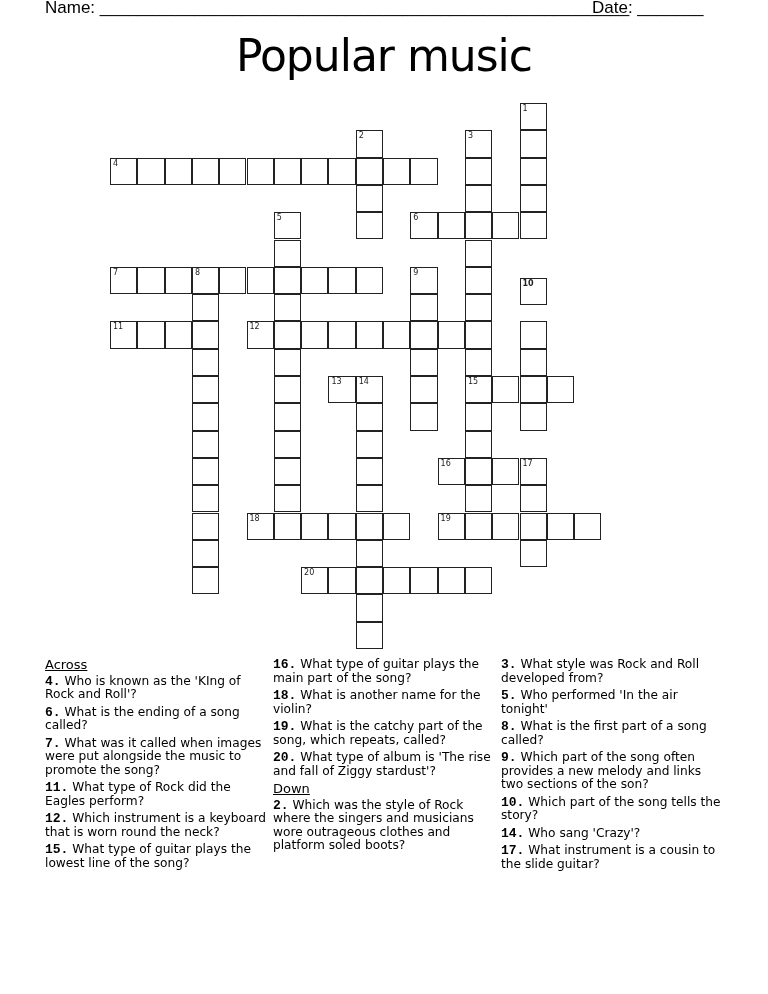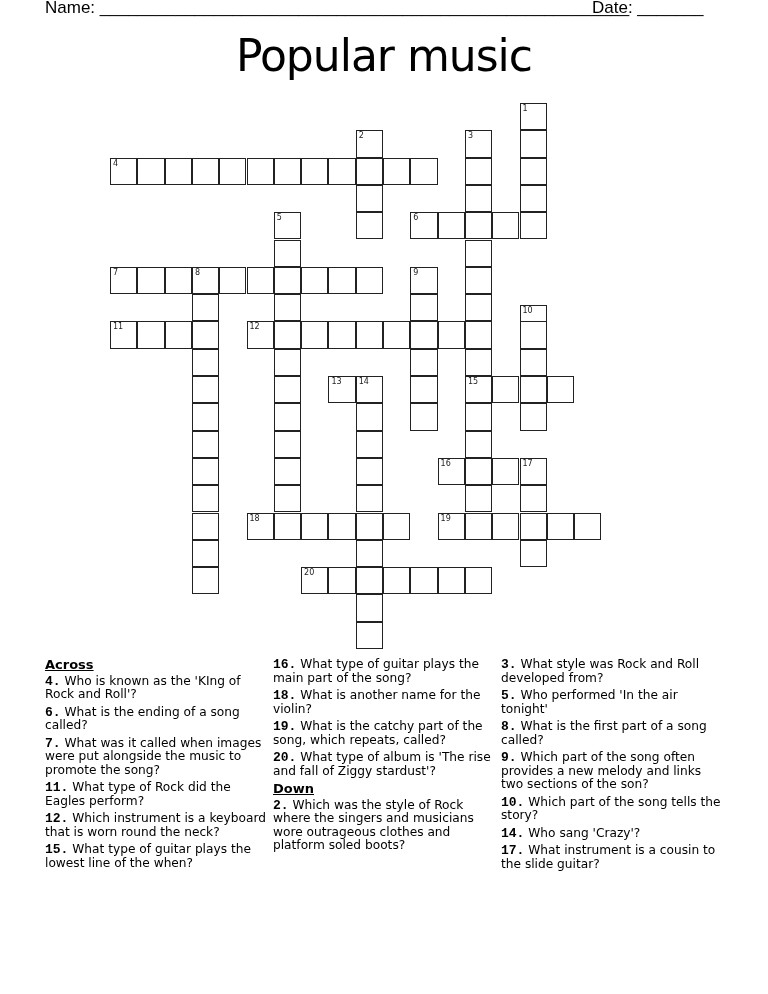--- a/index.html
+++ b/index.html
@@ -5,21 +5,21 @@
   html, body { margin:0; padding:0; background:#fff; }
   body { width:768px; height:994px; position:relative; overflow:hidden; font-family:"DejaVu Sans", sans-serif; color:#000; }
   .hdr { position:absolute; top:-2px; font-family:"Liberation Sans", sans-serif; font-size:17px; }
   .title { position:absolute; top:30px; left:0; width:768px; text-align:center; font-family:"DejaVu Sans", sans-serif; font-size:44px; font-weight:normal; letter-spacing:-1px; }
   #grid { position:absolute; left:0; top:0; width:768px; height:660px; }
   .cell { position:absolute; width:27.3px; height:27.3px; box-sizing:border-box; border:1.5px solid #222; background:#fff; }
   .num { position:absolute; left:2px; top:0px; font-size:8px; line-height:9px; color:#222; }
   .clues { position:absolute; top:658px; width:226px; font-size:12.2px; line-height:13.5px; }
   .clue { margin-bottom:4px; }
   .clue b { font-weight:bold; font-size:13px;font-family:Liberation Mono, monospace; }
-  .sec { font-weight:bold; text-decoration:underline; font-size:13px; margin-bottom:3px; }
+  .sec { font-weight:normal; text-decoration:underline; font-size:13px; margin-bottom:3px; }
 </style>
 </head>
 <body>
 
 <div class="hdr" style="left:45px;">Name: ________________________________________________________</div>
 <div class="hdr" style="left:592px;">Date: _______</div>
 <div class="title">Popular music</div>
 
 <div id="grid">
     <div class="cell" style="left: 519.5px; top: 103px;">
@@ -109,21 +109,21 @@
     <div class="cell" style="left: 191.9px; top: 539.8px;"></div>
     <div class="cell" style="left: 191.9px; top: 567.1px;"></div>
     <div class="cell" style="left: 410.3px; top: 266.8px;">
       <span class="num">9</span>
     </div>
     <div class="cell" style="left: 410.3px; top: 294.1px;"></div>
     <div class="cell" style="left: 410.3px; top: 321.4px;"></div>
     <div class="cell" style="left: 410.3px; top: 348.7px;"></div>
     <div class="cell" style="left: 410.3px; top: 376px;"></div>
     <div class="cell" style="left: 410.3px; top: 403.3px;"></div>
-    <div class="cell" style="left: 519.5px; top: 305px;">
+    <div class="cell" style="left: 519.5px; top: 278px; font-weight: bold;">
       <span class="num">10</span>
     </div>
     <div class="cell" style="left: 519.5px; top: 321.4px;"></div>
     <div class="cell" style="left: 519.5px; top: 348.7px;"></div>
     <div class="cell" style="left: 519.5px; top: 376px;"></div>
     <div class="cell" style="left: 519.5px; top: 403.3px;"></div>
     <div class="cell" style="left: 110px; top: 321.4px;">
       <span class="num">11</span>
     </div>
     <div class="cell" style="left: 137.3px; top: 321.4px;"></div>
@@ -187,21 +187,21 @@
     <div class="cell" style="left: 464.9px; top: 567.1px;"></div>
   </div>
 
 <div class="clues" style="left:45px;">
   <div class="sec">Across</div>
   <div class="clue"><b>4.</b> <span>Who is known as the 'KIng of Rock and Roll'?</span></div>
   <div class="clue"><b>6.</b> <span>What is the ending of a song called?</span></div>
   <div class="clue"><b>7.</b> <span>What was it called when images were put alongside the music to promote the song?</span></div>
   <div class="clue"><b>11.</b> <span>What type of Rock did the Eagles perform?</span></div>
   <div class="clue"><b>12.</b> <span>Which instrument is a keyboard that is worn round the neck?</span></div>
-  <div class="clue"><b>15.</b> <span>What type of guitar plays the lowest line of the when?</span></div>
+  <div class="clue"><b>15.</b> <span>What type of guitar plays the lowest line of the song?</span></div>
 </div>
 
 <div class="clues" style="left:273px;">
   <div class="clue"><b>16.</b> <span>What type of guitar plays the main part of the song?</span></div>
   <div class="clue"><b>18.</b> <span>What is another name for the violin?</span></div>
   <div class="clue"><b>19.</b> <span>What is the catchy part of the song, which repeats, called?</span></div>
   <div class="clue"><b>20.</b> <span>What type of album is 'The rise and fall of Ziggy stardust'?</span></div>
   <div class="sec">Down</div>
   <div class="clue"><b>2.</b> <span>Which was the style of Rock where the singers and musicians wore outrageous clothes and platform soled boots?</span></div>
 </div>

